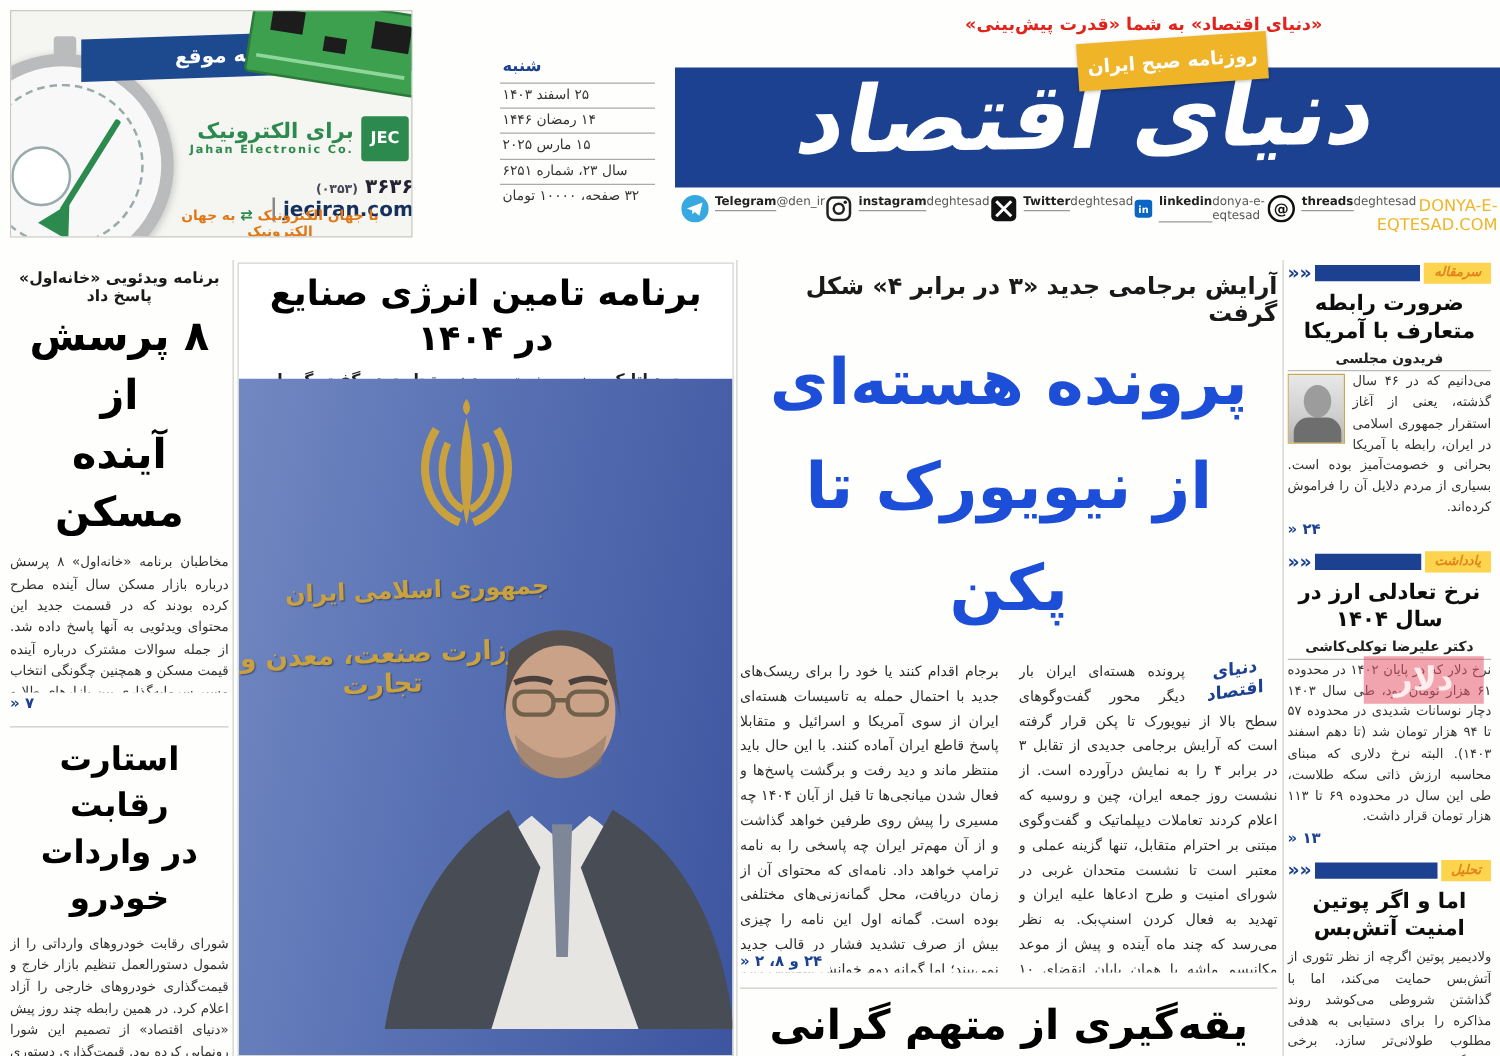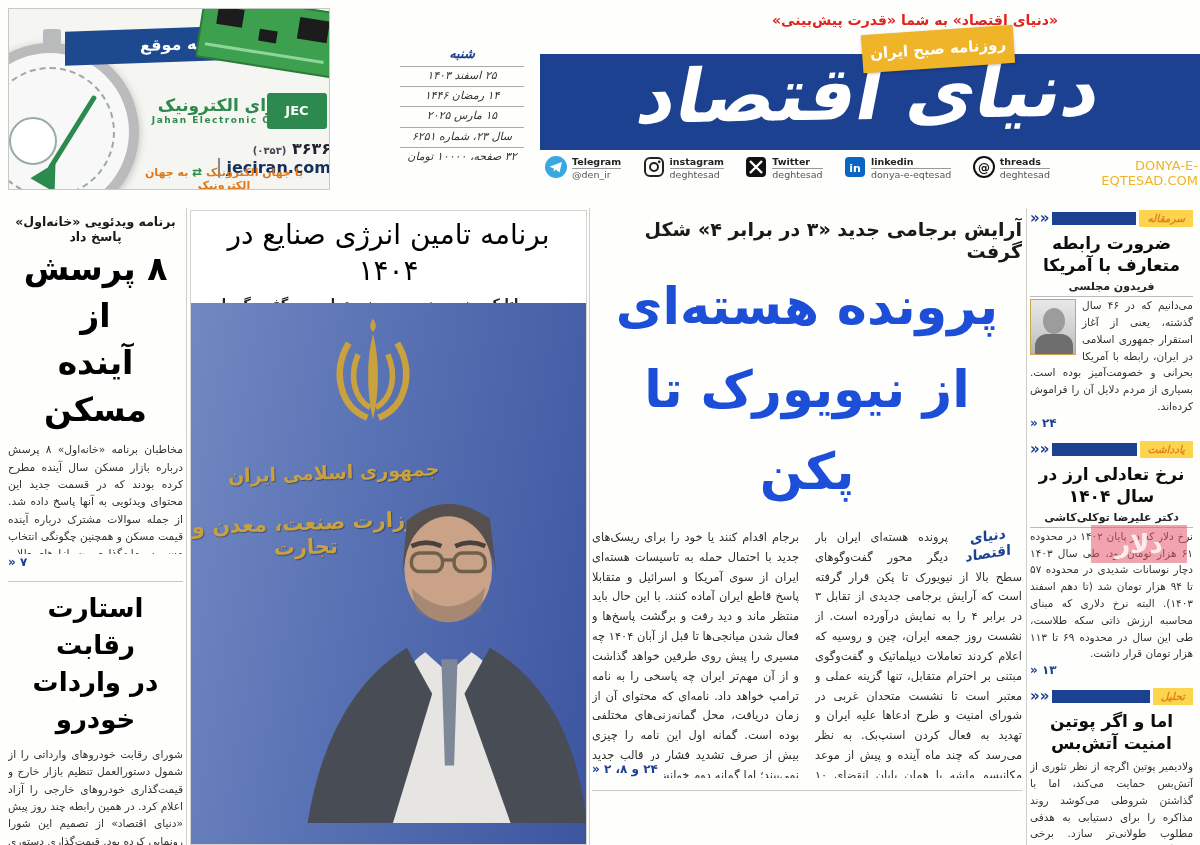--- a/index.html
+++ b/index.html
@@ -27,47 +27,47 @@
   .watch-sub { position:absolute; left:38px; top:64px; width:48px; height:48px; border-radius:50%;
         border:2px solid #9aa; background:#fff; }
   .watch-needle { position:absolute; left:76px; top:30px; width:5px; height:86px; background:#2d8a4e;
         transform:rotate(32deg); transform-origin:bottom center; border-radius:2px; }
   .watch-hub { position:absolute; left:64px; top:108px; width:0; height:0; border-left:14px solid transparent;
         border-right:14px solid transparent; border-top:26px solid #2d8a4e; transform:rotate(210deg); }
   .watch-crown { position:absolute; left:72px; top:-24px; width:18px; height:16px; background:#b9bbbd; border-radius:3px; }
   .ad-co { position:absolute; left:118px; top:86px; width:200px; text-align:left; direction:ltr; z-index:4; }
   .ad-co-fa { color:#2d8a4e; font-weight:bold; font-size:17px; direction:rtl; text-align:right; padding-right:44px; }
   .ad-co-en { color:#2d8a4e; font-weight:bold; font-size:9px; letter-spacing:1.5px; text-align:right; padding-right:44px; }
-  .jec-box { position:absolute; right:0; top:-2px; width:60px; height:36px; background:#2d8a4e; color:#fff;
+  .jec-box { position:absolute; right:0; top:-2px; width:38px; height:36px; background:#2d8a4e; color:#fff;
         font-weight:bold; font-size:13px; text-align:center; line-height:36px; border-radius:3px; }
   .ad-phone { position:absolute; left:128px; top:130px; width:194px; direction:ltr; text-align:right;
         font-size:16px; color:#223; font-weight:bold; z-index:4; }
   .ad-phone .code { font-size:10px; color:#445; }
   .ad-phone .site { color:#16305e; border-left:2px solid #888; padding-left:6px; margin-left:6px; }
   .ad-slogan { position:absolute; left:108px; top:156px; width:214px; text-align:center; font-size:11px;
         font-weight:bold; color:#e07818; z-index:4; }
   .ad-slogan .recycle { color:#2d8a4e; font-size:12px; }
 
   .dateblock { position:absolute; left:400px; top:44px; width:124px; z-index:2; }
-  .date-row { font-size:11px; color:#333; text-align:center; padding:2px 2px 3px; border-bottom:1px solid #aaa; line-height:1.3;font-style:italic; }
+  .date-row { font-size:11px; color:#333; text-align:left; padding:2px 2px 3px; border-bottom:1px solid #aaa; line-height:1.3; }
   .date-row:last-child { border-bottom:none; }
   .date-row.day { color:#1c4191; font-weight:bold; font-size:13px; }
 
   .tagline { position:absolute; left:765px; top:12px; width:300px; text-align:center; color:#e0231c;
         font-weight:bold; font-size:14px; }
   .logo-band { position:absolute; left:540px; top:54px; width:660px; height:96px; background:#1c4191; overflow:hidden; }
   .logo-text { position:absolute; left:0; right:0; top:-4px; text-align:center; color:#fff; font-weight:bold;
         font-size:74px; transform:skewX(-12deg) rotate(-1deg); white-space:nowrap; letter-spacing:-3px; }
   .morning-badge { position:absolute; left:862px; top:30px; width:152px; height:38px; background:#f0b428;
         transform:rotate(-4deg); z-index:3; color:#fff; font-weight:bold; font-size:15px; text-align:center;
         line-height:38px; box-shadow:0 1px 3px rgba(0,0,0,.25); }
   .social { position:absolute; left:545px; top:156px; width:505px; display:flex; direction:ltr;
         justify-content:space-between; }
   .soc-item { display:flex; gap:5px; align-items:flex-start; cursor:pointer; }
-  .soc-txt { display:flex; flex-direction:column; }
+  .soc-txt { display:flex; flex-direction:row; }
   .soc-name { font-size:9.5px; color:#222; font-weight:bold; border-bottom:1px solid #999; padding-bottom:1px; }
   .soc-handle { font-size:9.5px; color:#555; }
   .website { position:absolute; left:1050px; top:158px; width:148px; text-align:right; color:#f0b428;
         font-weight:normal; font-size:13px; direction:ltr; }
 
   
   .vline { position:absolute; top:208px; bottom:0; width:1px; background:#cfcfca; }
 
   
   .rightcol { position:absolute; left:1030px; top:210px; width:163px; height:635px; overflow:hidden; }
@@ -102,21 +102,21 @@
   .dingbat { float:right; width:68px; margin-left:6px; color:#1c4191; font-weight:bold; font-size:14px;
         transform:rotate(-9deg) skewX(-8deg); text-align:center; line-height:1.2; }
   .abs-ref { position:absolute; left:0; bottom:0; background:#fefefc; padding-right:6px; }
   .center-divider { height:1px; background:#c9c9c4; margin:12px 0 8px; }
   .h2-headline { text-align:center; font-size:33px; font-weight:bold; color:#000; line-height:1.3; cursor:pointer; }
 
   
   .energycol { position:absolute; left:190px; top:210px; width:397px; height:635px; border:1px solid #d4d4cf;
         background:#fff; overflow:hidden; }
   .energy-head { position:relative; padding:6px 8px 8px; }
-  .energy-title { text-align:center; font-size:28px; font-weight:normal; color:#000; line-height:1.3; cursor:pointer; }
+  .energy-title { text-align:center; font-size:28px; font-weight:bold; color:#000; line-height:1.3; cursor:pointer; }
   .energy-sub { text-align:center; font-size:12.6px; font-weight:bold; color:#222; line-height:1.6; margin-top:4px; }
   .energy-ref { position:absolute; left:8px; bottom:14px; }
   .photo { position:absolute; left:0; right:0; top:92px; bottom:0;
         background:linear-gradient(100deg,#7288c2 0%,#5a73b4 40%,#3d55a0 100%); overflow:hidden; }
   .emblem { position:absolute; left:34%; top:14px; width:96px; height:112px; }
   .photo-cap1 { position:absolute; left:6%; top:158px; width:60%; text-align:center; color:#c9a23f;
         font-size:19px; font-weight:bold; transform:rotate(-2deg); text-shadow:1px 1px 1px rgba(0,0,0,.35); }
   .photo-cap2 { position:absolute; left:-4%; top:208px; width:66%; text-align:center; color:#c9a23f;
         font-size:21px; font-weight:bold; transform:rotate(-2deg); text-shadow:1px 1px 1px rgba(0,0,0,.35); }
   .minister { position:absolute; right:-10px; bottom:-6px; width:300px; height:400px; }
@@ -298,20 +298,21 @@
     </div>
     <div class="body-cols lead">
       <div class="bcol">
         <span class="dingbat">دنیای اقتصاد</span>
         <span>پرونده هسته‌ای ایران بار دیگر محور گفت‌وگوهای سطح بالا از نیویورک تا پکن قرار گرفته است که آرایش برجامی جدیدی از تقابل ۳ در برابر ۴ را به نمایش درآورده است. از نشست روز جمعه ایران، چین و روسیه که اعلام کردند تعاملات دیپلماتیک و گفت‌وگوی مبتنی بر احترام متقابل، تنها گزینه عملی و معتبر است تا نشست متحدان غربی در شورای امنیت و طرح ادعاها علیه ایران و تهدید به فعال کردن اسنپ‌بک. به نظر می‌رسد که چند ماه آینده و پیش از موعد مکانیسم ماشه یا همان پایان انقضای ۱۰ ساله برجام در اکتبر ۲۰۲۵، این گفت‌وگوها و تهدیدات بعد عملی‌تر، فنی‌تر و قابل توجهی پیدا کند و طرفین را در وضعیت صف‌بندی جدید قرار دهد. به این معنا که طرفین تلاش کنند نسبت به یافتن یک راهکار معتبر دیپلماتیک برای توافق جدید یا به‌روزرسانی</span>
       </div>
       <div class="bcol">برجام اقدام کنند یا خود را برای ریسک‌های جدید با احتمال حمله به تاسیسات هسته‌ای ایران از سوی آمریکا و اسرائیل و متقابلا پاسخ قاطع ایران آماده کنند. با این حال باید منتظر ماند و دید رفت و برگشت پاسخ‌ها و فعال شدن میانجی‌ها تا قبل از آبان ۱۴۰۴ چه مسیری را پیش روی طرفین خواهد گذاشت و از آن مهم‌تر ایران چه پاسخی را به نامه ترامپ خواهد داد. نامه‌ای که محتوای آن از زمان دریافت، محل گمانه‌زنی‌های مختلفی بوده است. گمانه اول این نامه را چیزی بیش از صرف تشدید فشار در قالب جدید نمی‌بیند؛ اما گمانه دوم خوانش متفاوتی دارد و این استدلال را مطرح می‌کند که چون نامه در حال بررسی است، بیانگر جزئیات مهمی است که پیام ترامپ را فراتر از صرف دعوت به مذاکره یا تهدید همراه می‌کند. چالش مذاکره یا تهدید در یک پرونده تحلیلی مورد بررسی قرار گرفته است.</div>
       <div class="pageref abs-ref">۲۴ و ۸، ۲ «</div>
     </div>
     <div class="center-divider"></div>
+    <div class="h2-headline">یقه‌گیری از متهم گرانی</div>
 
   </div>
 
   <div class="energycol">
     <div class="energy-head">
       <div class="energy-title">برنامه تامین انرژی صنایع در ۱۴۰۴</div>
       <div class="energy-sub">محمد اتابک، وزیر صنعت، معدن و تجارت در گفت‌وگو با «دنیای‌اقتصاد» جزئیات سیاست‌های جدید برای رفع موانع تولید را تشریح کرد</div>
       <div class="pageref energy-ref">۳ «</div>
     </div>
     <div class="photo">

